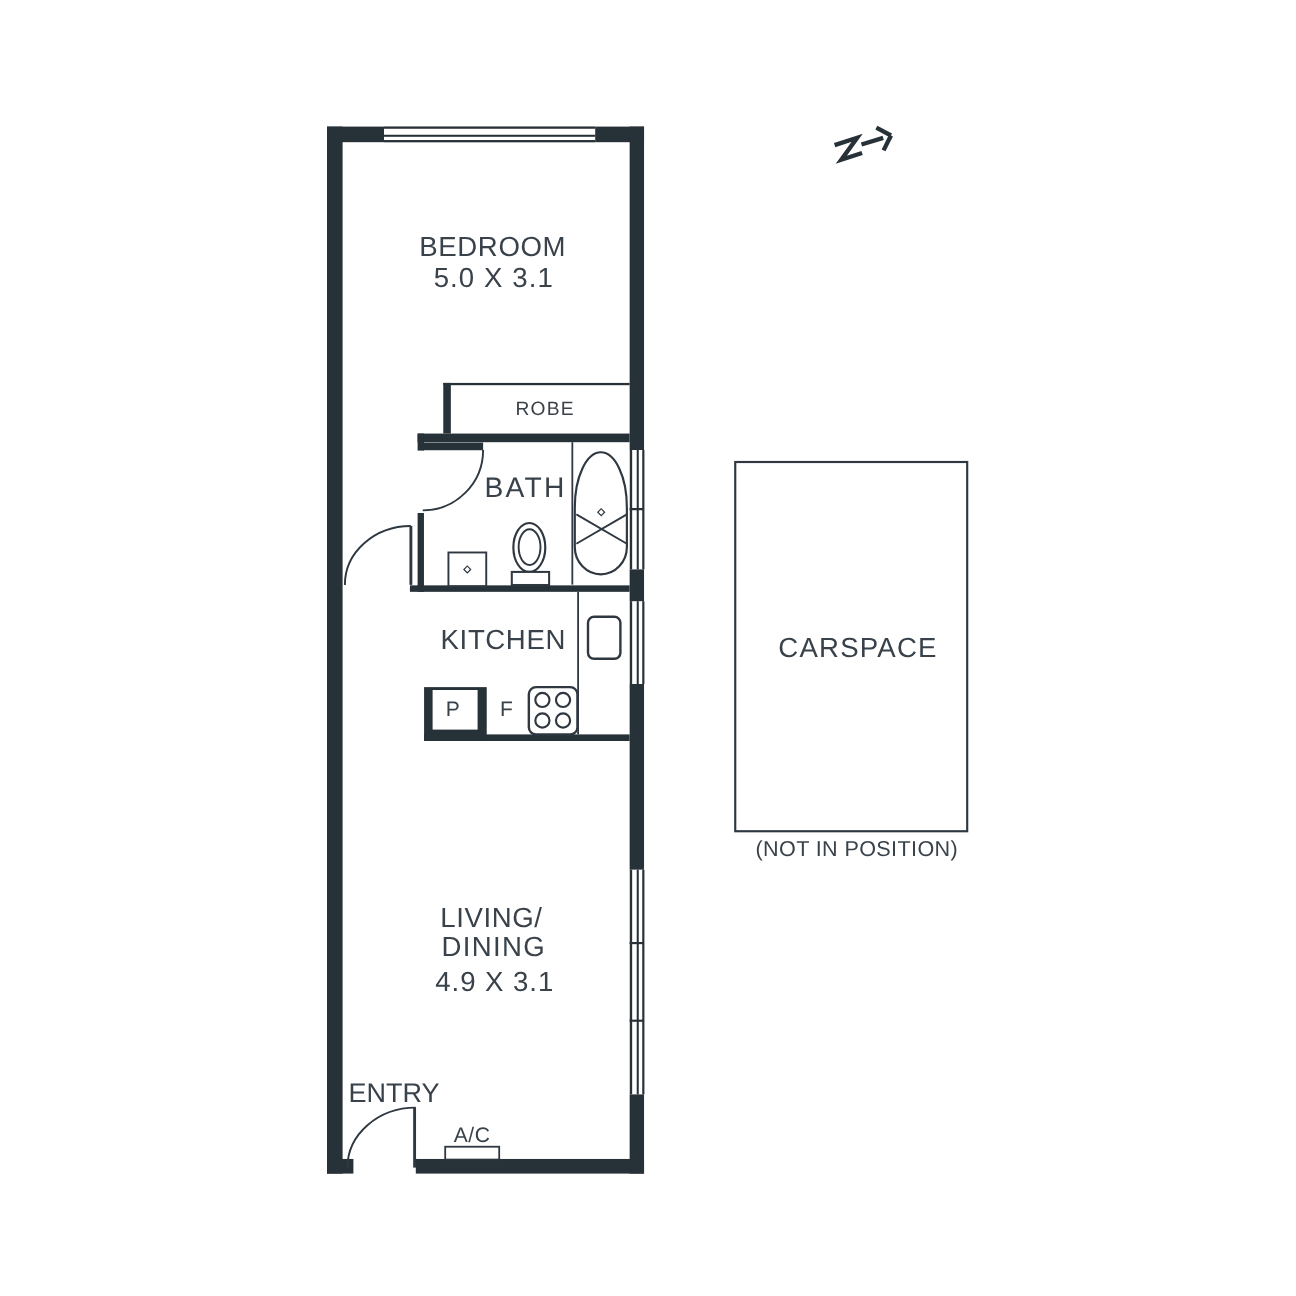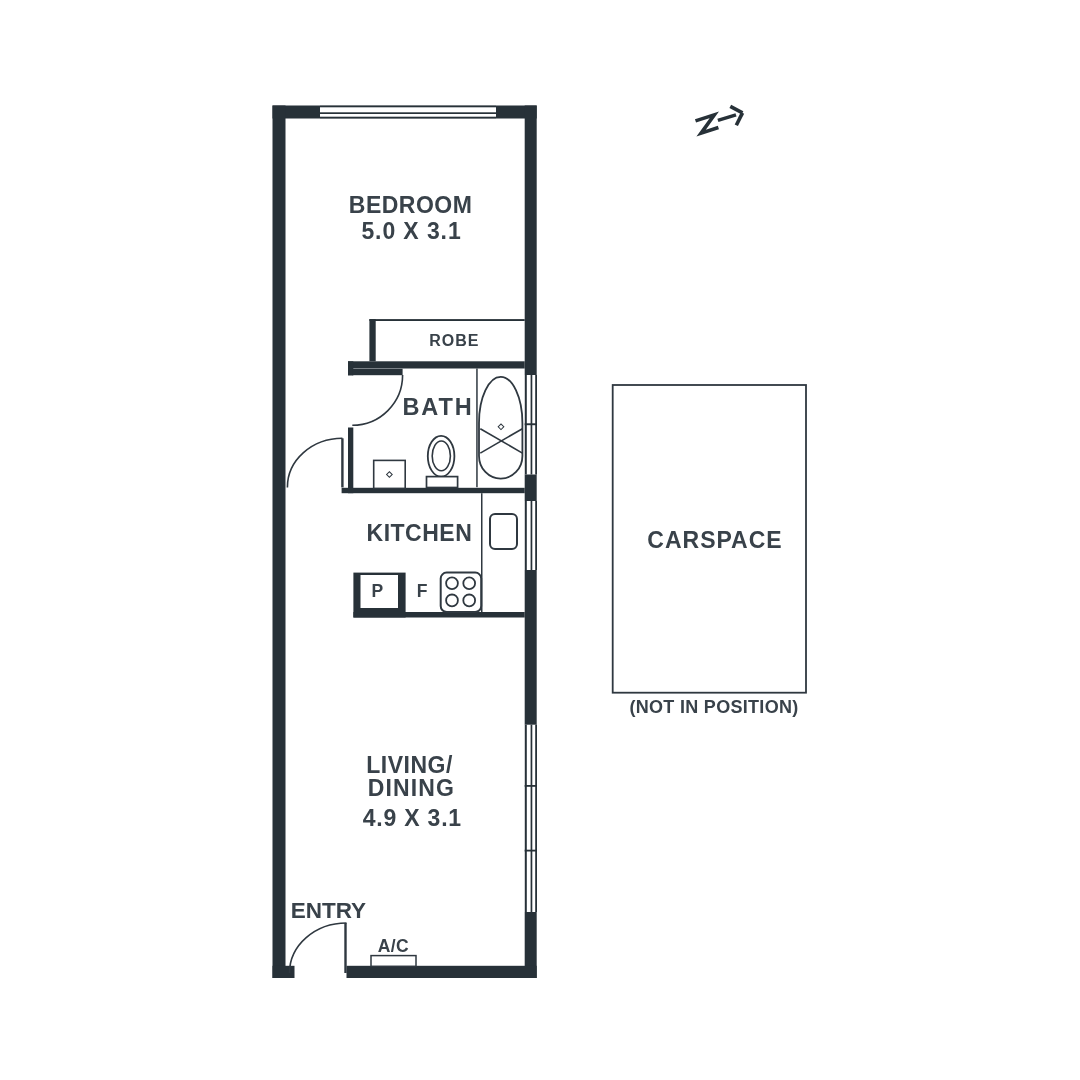--- a/index.html
+++ b/index.html
@@ -1,16 +1,16 @@
 <!DOCTYPE html>
 <html><head>
 <meta charset="utf-8">
 <style>
   html,body{margin:0;padding:0;background:#ffffff;}
-  .page{width:1080px;height:1062px;position:relative;background:#ffffff;font-weight:bold;}
+  .page{width:1080px;height:1062px;position:relative;background:#ffffff;}
   text{font-family:"Liberation Sans",sans-serif;fill:#39424a;}
 </style>
 </head>
 <body>
 <div class="page">
 <svg width="1080" height="1080" viewBox="0 0 1080 1080" xmlns="http://www.w3.org/2000/svg">
 
   <rect x="0" y="0" width="1080" height="1080" fill="#ffffff"></rect>
 
   <rect x="272.5" y="105.5" width="264.2" height="13" fill="#273138"></rect>

